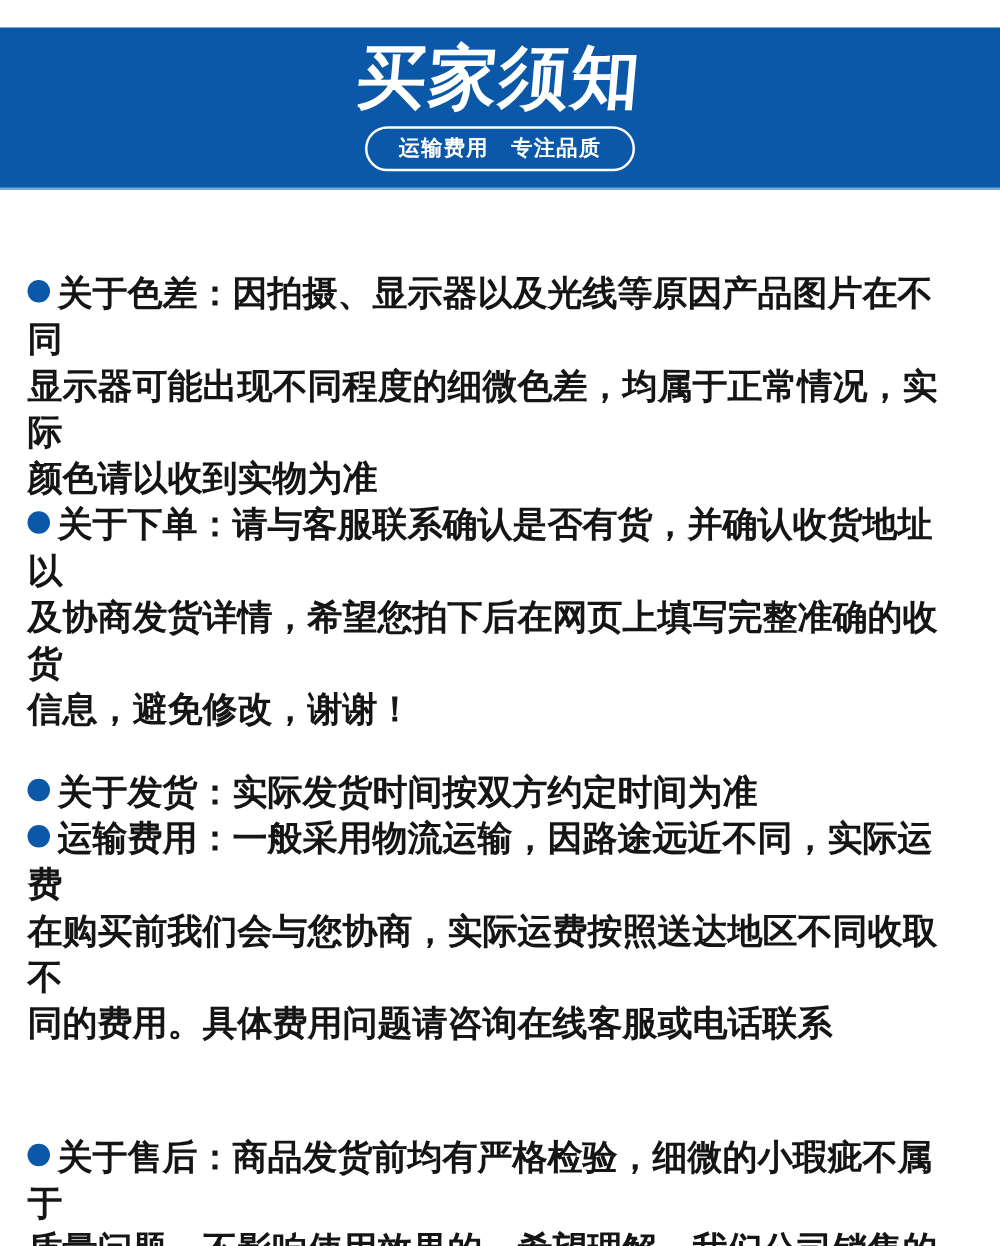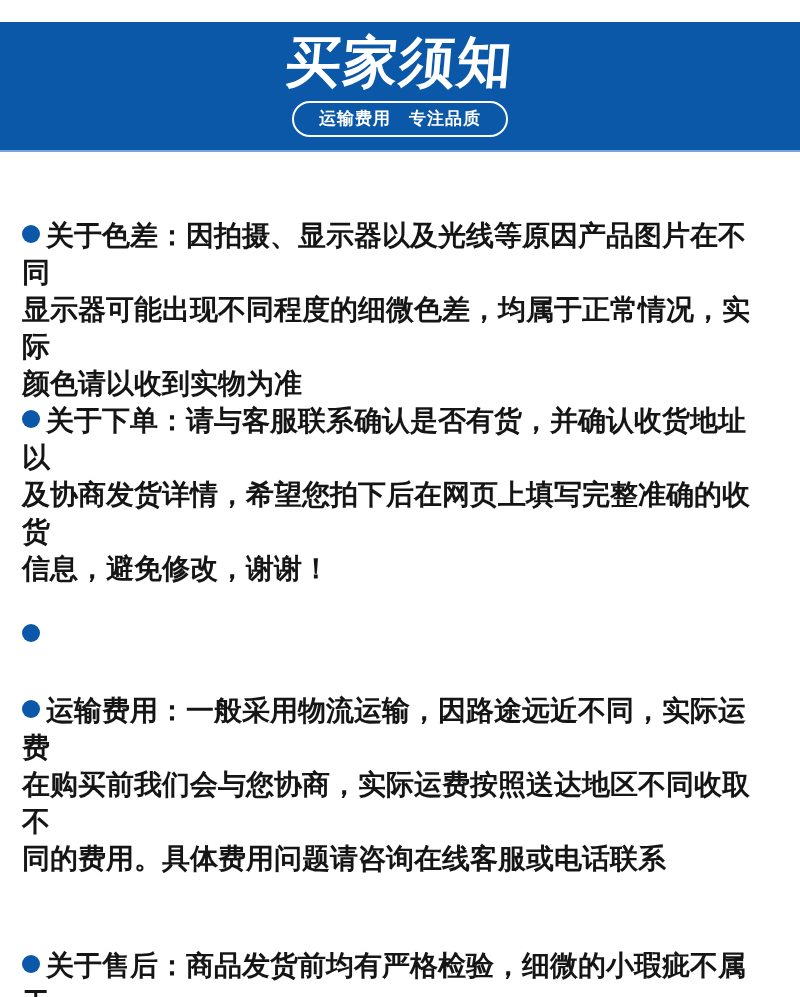--- a/index.html
+++ b/index.html
@@ -34,21 +34,21 @@
   }
   .ptext{white-space:pre-line;}
   .bullet{
     display:inline-block;width:18px;height:18px;border-radius:50%;
     background:#0B58A8;margin-right:6px;vertical-align:2px;
   }
   .period-blue{color:#2B76CF;}
   .m-p1{margin-top:67px;}
   .m-p2{}
   .m-p3{margin-top:29px;}
-  .m-p4{margin-top:39px;}
+  .m-p4{}
   .m-p5{margin-top:70px;}
 </style>
 </head>
 <body>
 
 <div class="page">
 
   <div class="banner">
     <div class="banner-title">买家须知</div>
     <div class="banner-capsule">
@@ -64,21 +64,21 @@
 颜色请以收到实物为准</span>
     </p>
 
     <p class="para m-p2">
       <span class="bullet"></span><span class="ptext">关于下单：请与客服联系确认是否有货，并确认收货地址以
 及协商发货详情，希望您拍下后在网页上填写完整准确的收货
 信息，避免修改，谢谢！</span>
     </p>
 
     <p class="para m-p3">
-      <span class="bullet"></span>
+      <span class="bullet"></span><span class="ptext">关于发货：实际发货时间按双方约定时间为准</span>
     </p>
 
     <p class="para m-p4">
       <span class="bullet"></span><span class="ptext">运输费用：一般采用物流运输，因路途远近不同，实际运费
 在购买前我们会与您协商，实际运费按照送达地区不同收取不
 同的费用。具体费用问题请咨询在线客服或电话联系</span>
     </p>
 
     <p class="para m-p5">
       <span class="bullet"></span><span class="ptext">关于售后：商品发货前均有严格检验，细微的小瑕疵不属于

